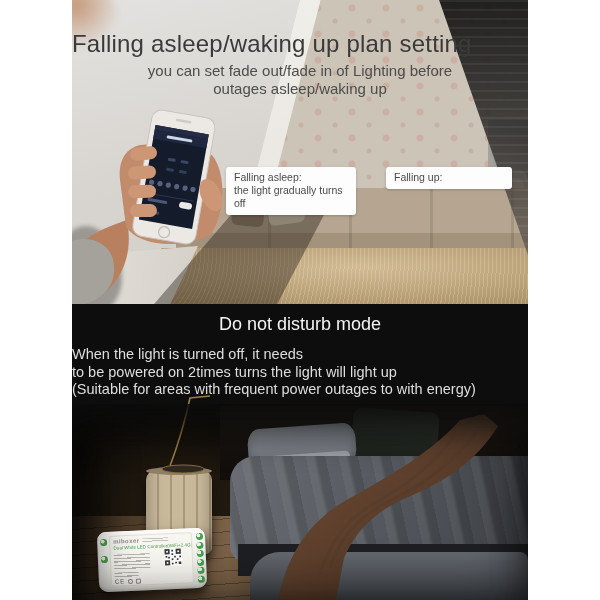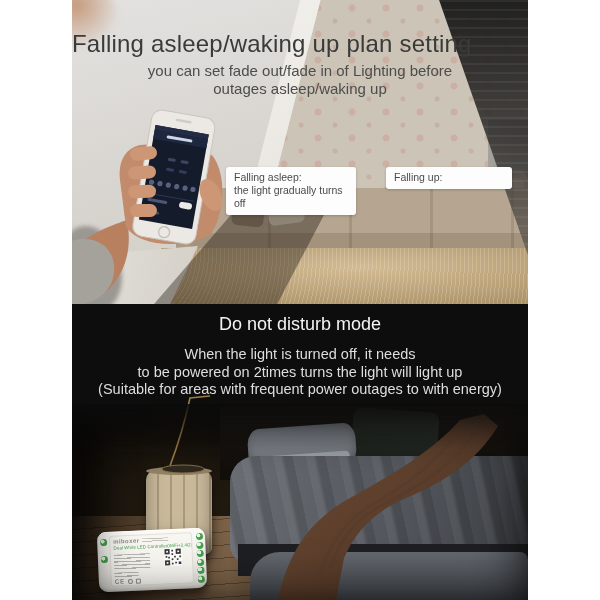--- a/index.html
+++ b/index.html
@@ -60,21 +60,21 @@
   .top-sub{position:absolute;left:0;top:62px;width:100%;text-align:center;
       font-size:15px;line-height:18px;color:#4d4d4d;}
   .callout{position:absolute;background:#fdfdfd;border-radius:3px;padding:4px 8px 5px 8px;
       font-size:10.5px;line-height:13px;color:#4a4a4a;box-shadow:0 1px 3px rgba(0,0,0,.2);}
   .callout-1{left:154px;top:167px;width:130px;}
   .callout-2{left:314px;top:167px;width:126px;}
 
   
   .bottom{position:absolute;left:0;top:304px;width:456px;height:296px;background:#0d0d0d;overflow:hidden;}
   .bottom-title{position:absolute;left:0;top:10px;width:100%;text-align:center;font-size:18px;color:#f4f4f4;}
-  .bottom-text{position:absolute;left:0;top:42px;width:100%;text-align:center;
+  .bottom-text{position:absolute;left:0;top:42px;width:100%;
       font-size:14.5px;line-height:17.5px;color:#dedede;}
 
   .scene{position:absolute;left:0;top:100px;width:456px;height:196px;background:#070605;}
   .scene-warm{position:absolute;inset:0;background:radial-gradient(ellipse 240px 160px at 110px 100px,rgba(214,163,92,.16),transparent 70%),
       radial-gradient(ellipse 300px 200px at 80% 30%,rgba(56,42,28,.30),transparent 75%);}
   .floor{position:absolute;left:0;top:112px;width:240px;height:84px;
       background:linear-gradient(90deg,#241b12 0%,#5d4832 35%,#7a6147 65%,#463625 100%);}
   .floor::after{content:"";position:absolute;inset:0;
       background:repeating-linear-gradient(176deg,rgba(0,0,0,.28) 0 1px,transparent 1px 13px);}
   .headboard{position:absolute;left:148px;top:2px;width:308px;height:74px;

